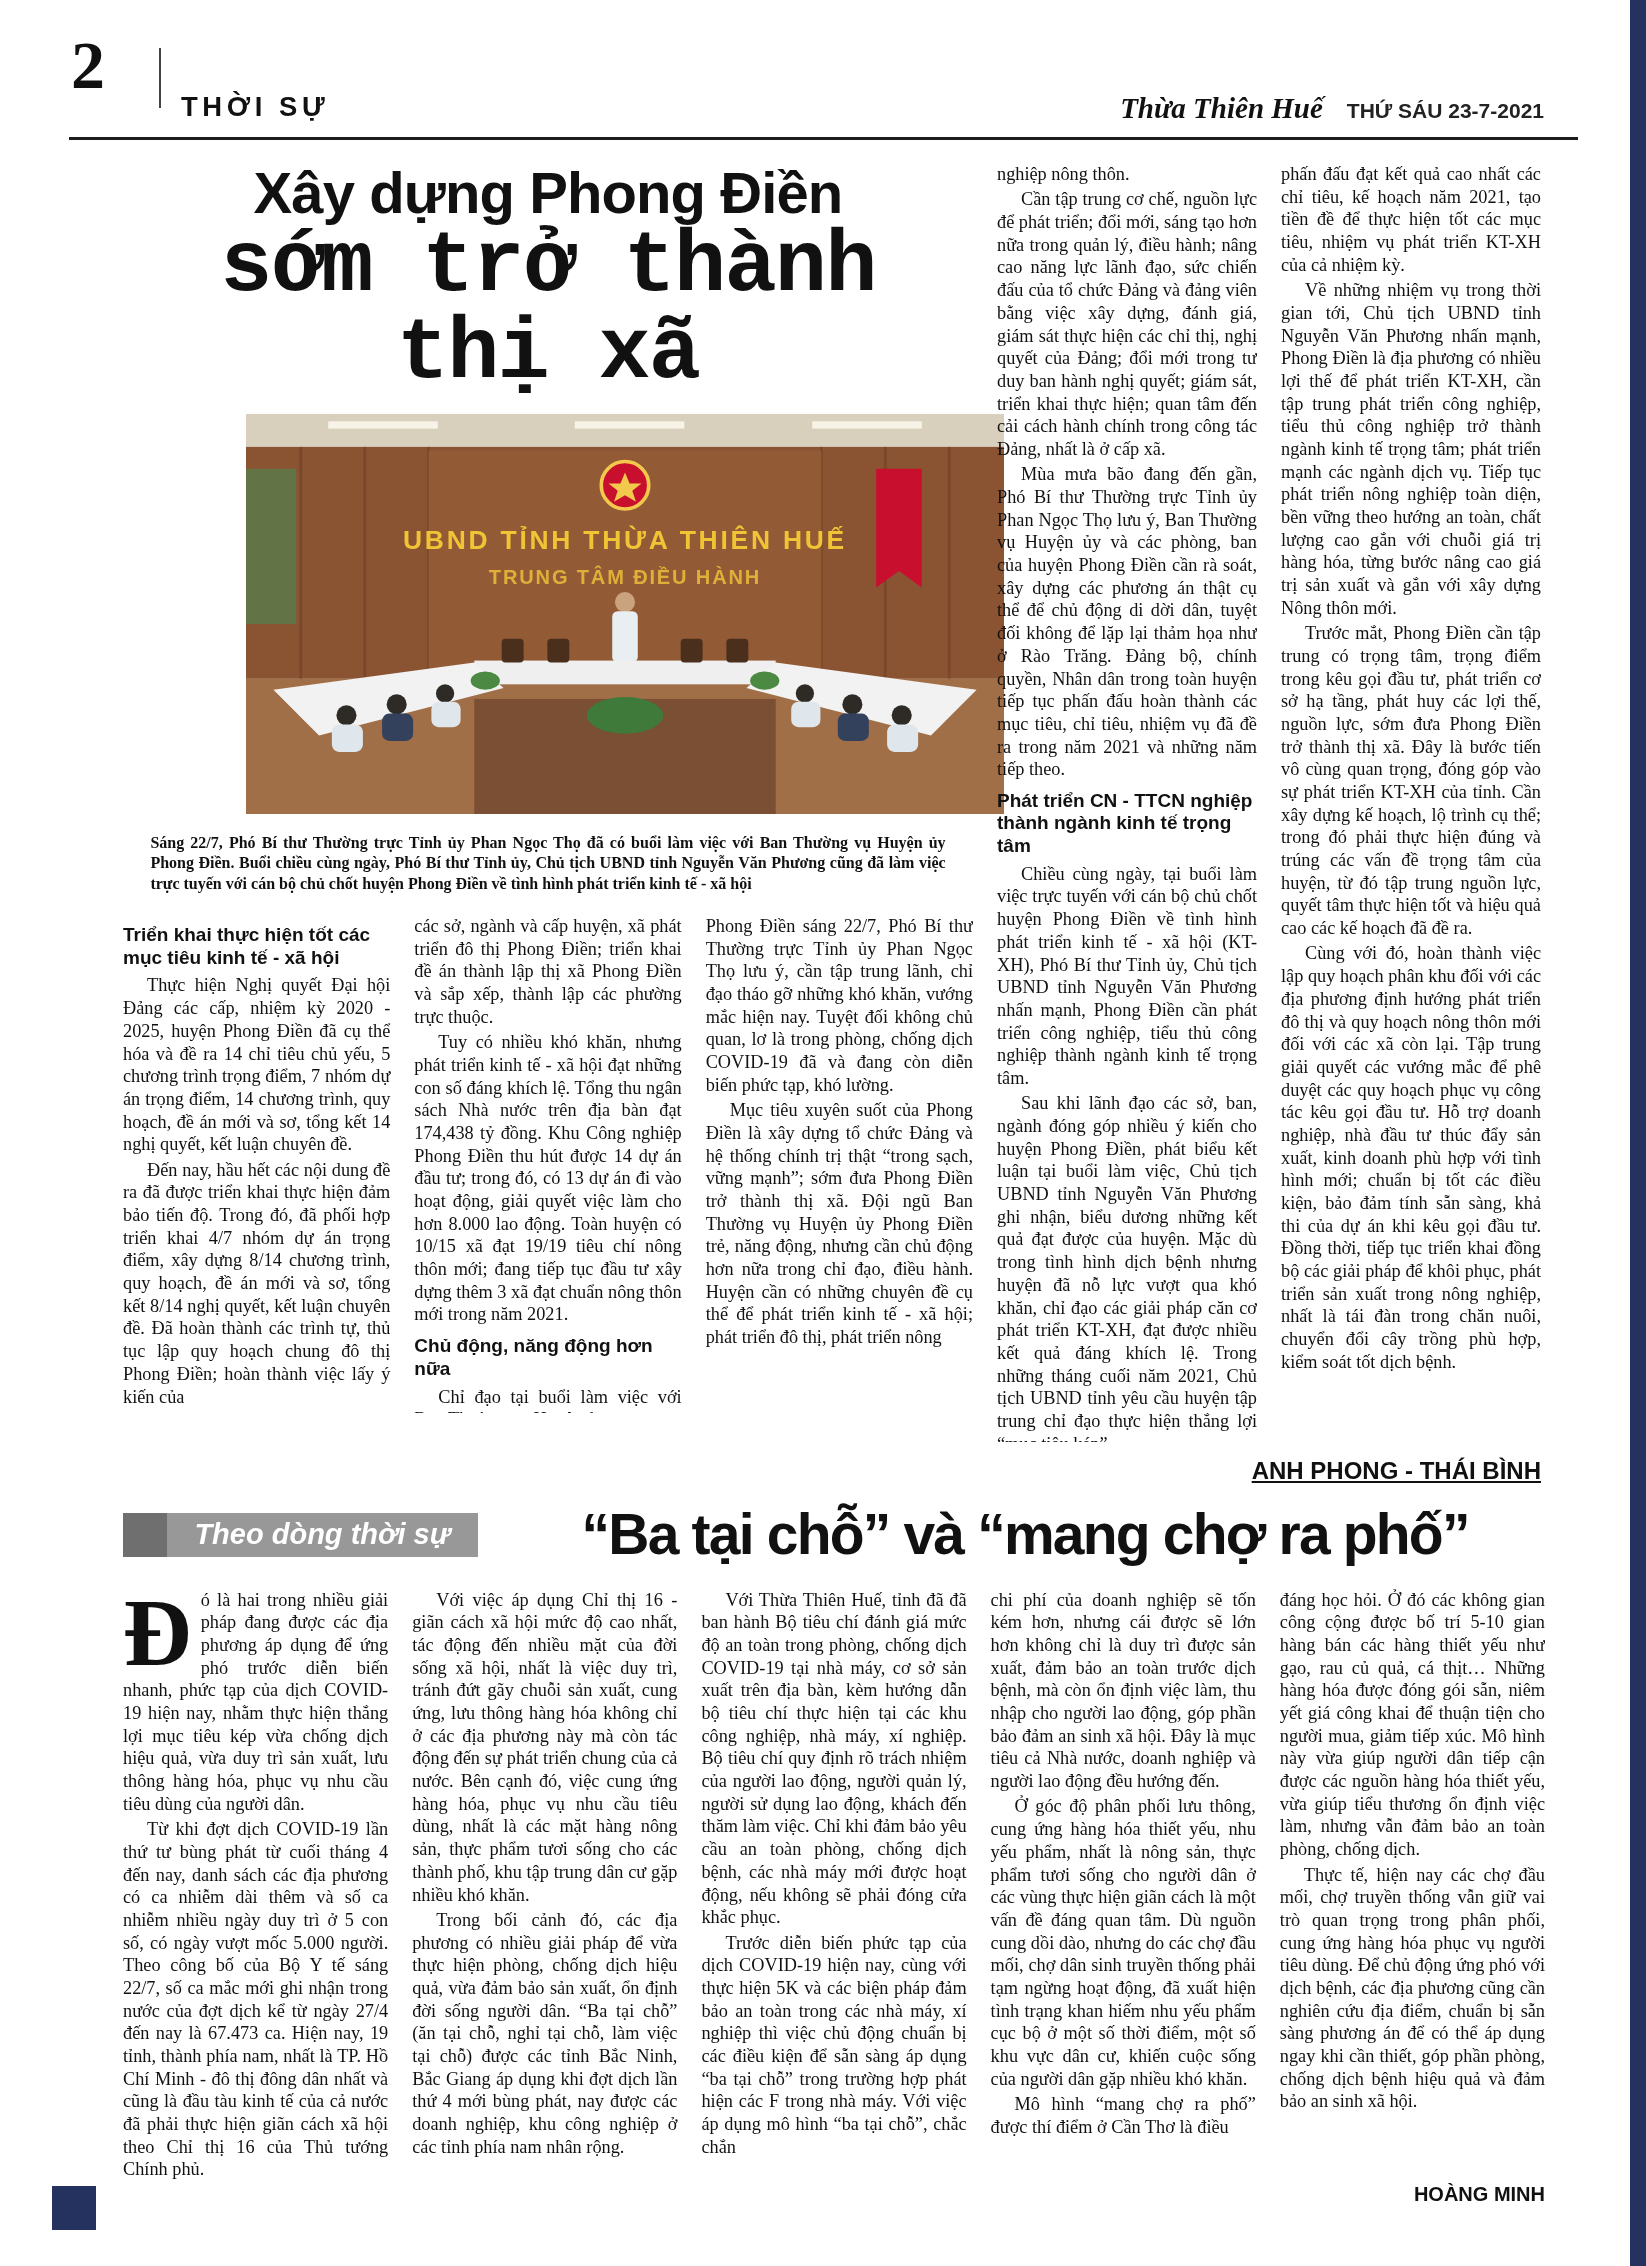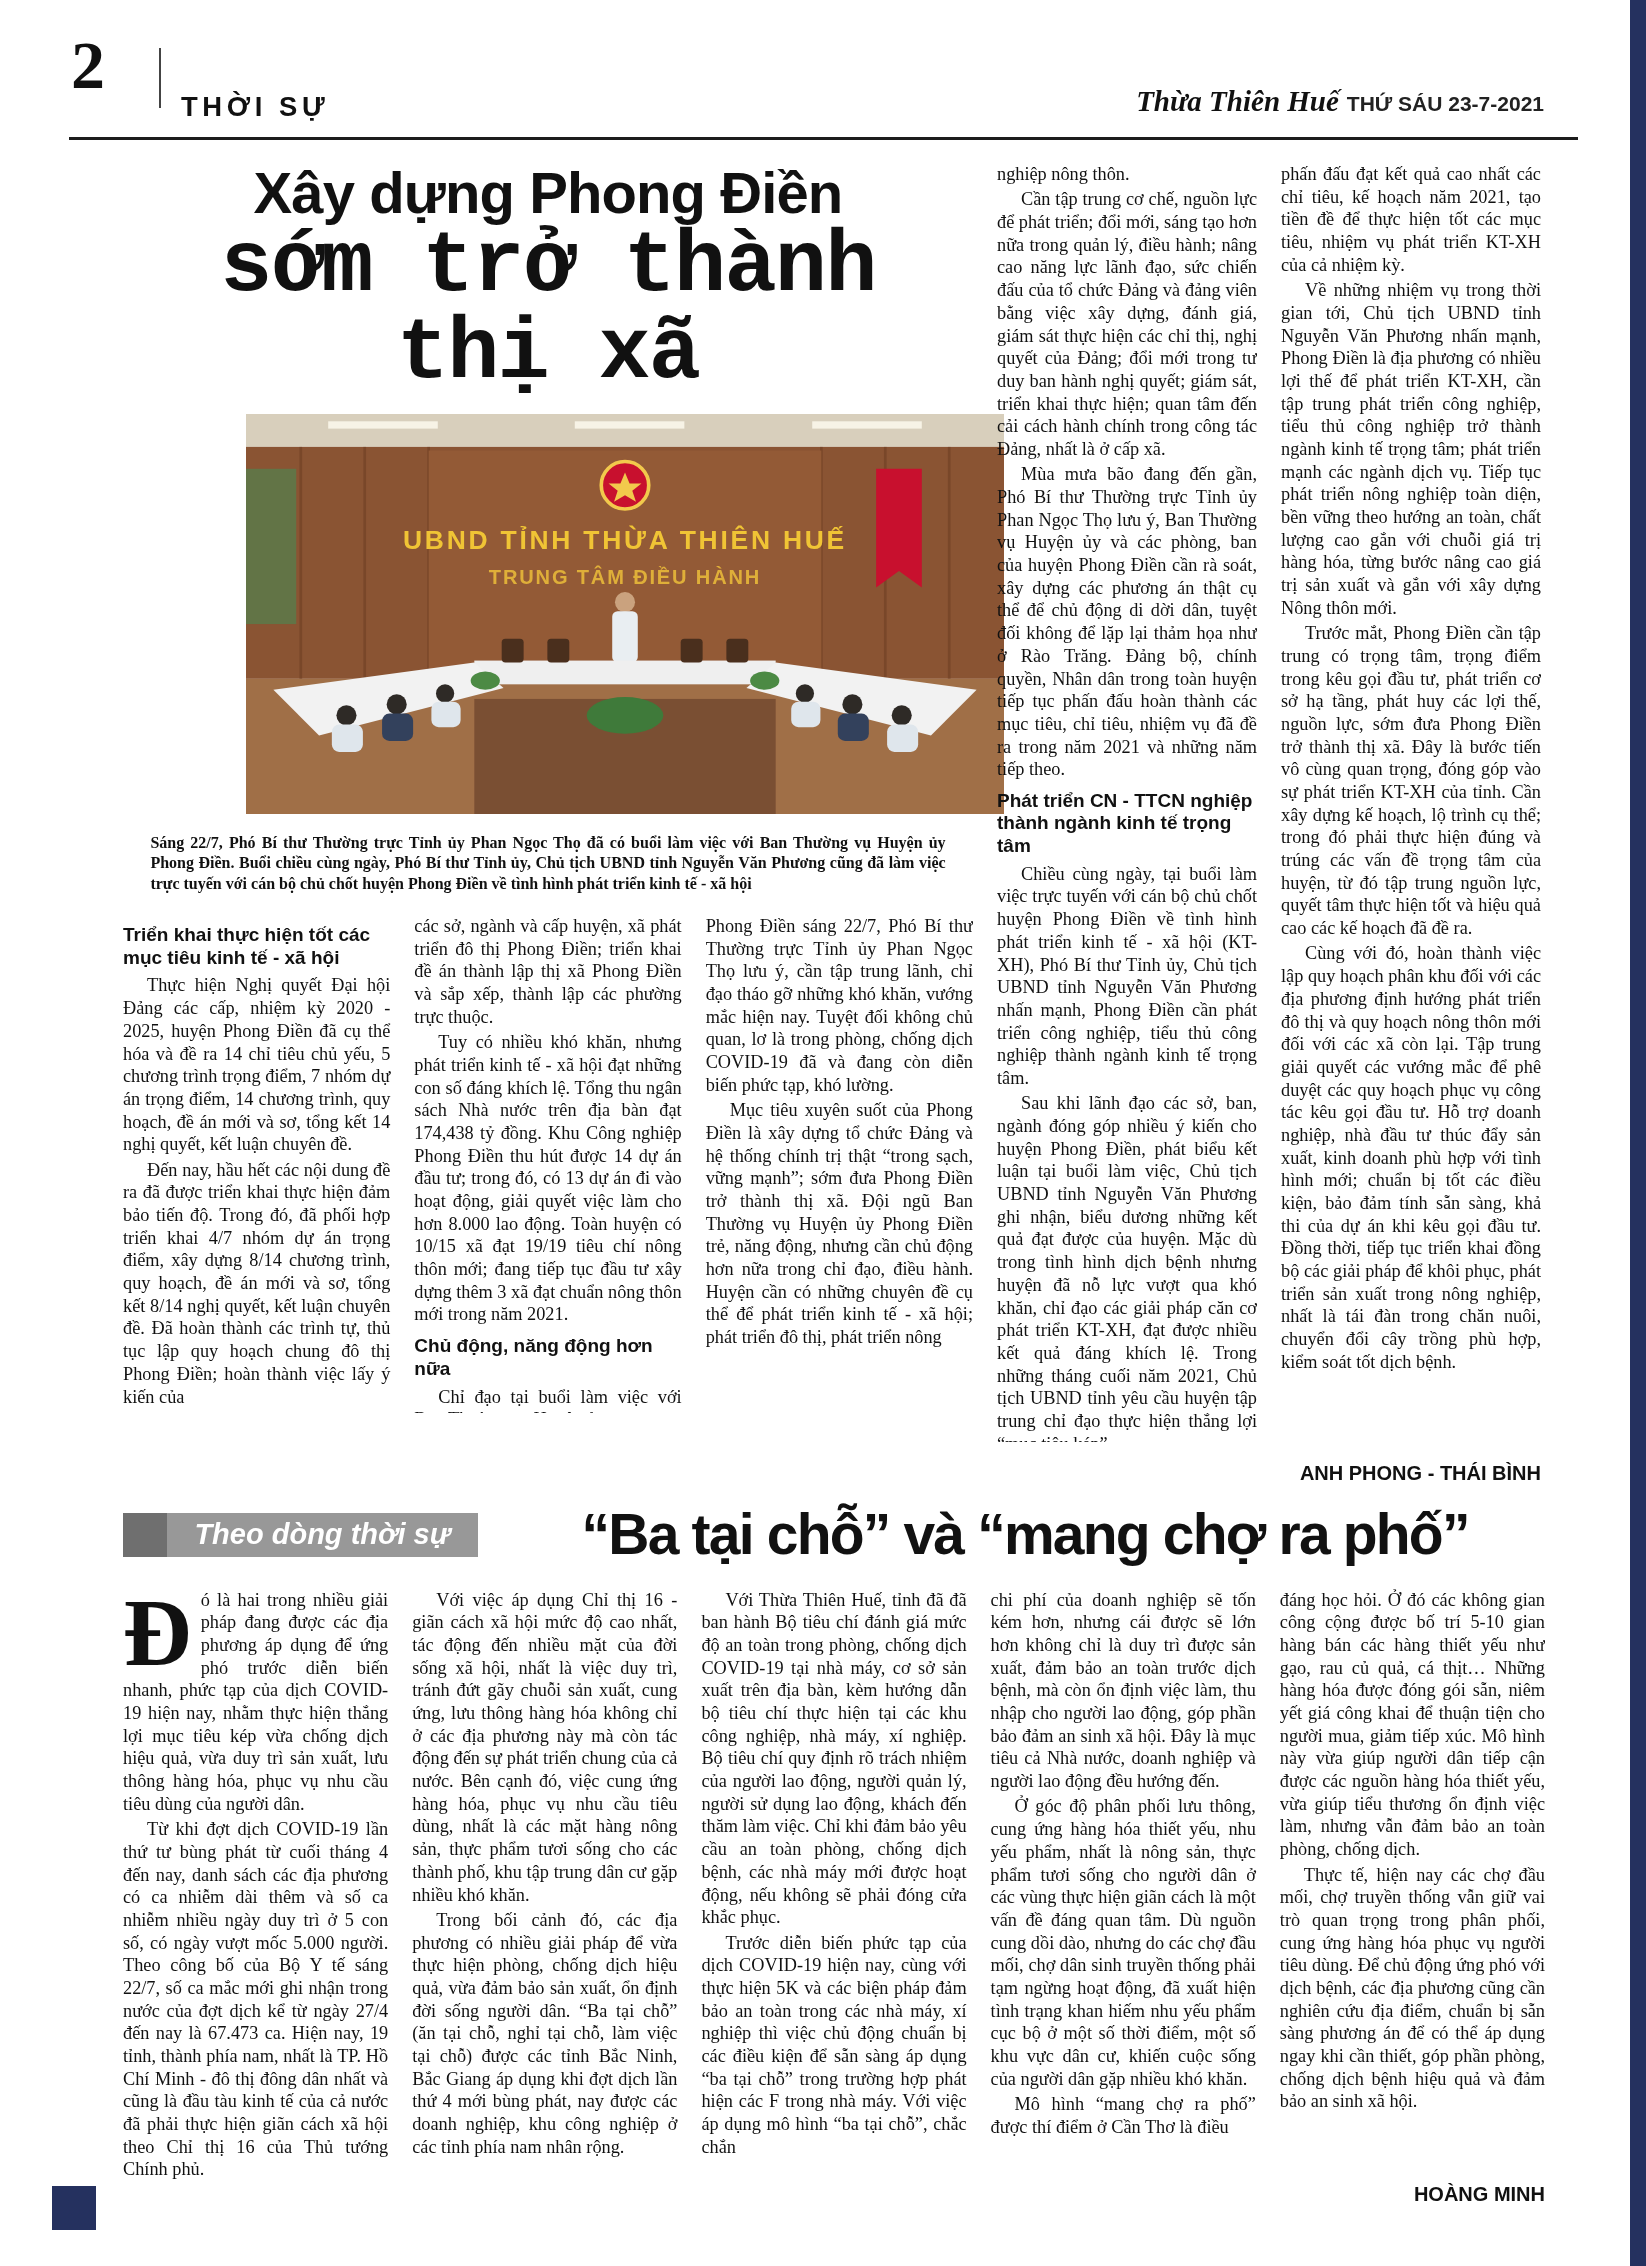--- a/index.html
+++ b/index.html
@@ -6,41 +6,41 @@
   .page{position:relative;width:1647px;height:2267px;background:#ffffff;overflow:hidden;
         font-family:"Liberation Serif",serif;color:#111;}
   
   .navy-bar{position:absolute;right:0;top:0;width:17.4px;height:2267px;background:#25315f;}
   .navy-square{position:absolute;left:52px;top:2186px;width:44px;height:44px;background:#25315f;}
   
   .header{position:absolute;left:71px;top:33px;width:1508px;height:101px;}
   .pagenum{position:absolute;left:0;top:-5.5px;font-family:"Liberation Serif",serif;font-weight:bold;font-size:68px;line-height:1.1;}
   .pagenum-divider{position:absolute;left:88px;top:14.6px;width:1.8px;height:60px;background:#444;}
   .section-name{position:absolute;left:110px;bottom:11px;font-family:"Liberation Sans",sans-serif;font-weight:bold;font-size:27.4px;letter-spacing:4.6px;}
-  .header-right{position:absolute;right:35px;bottom:16px;display:flex;align-items:baseline;gap:8px;text-align:center;}
+  .header-right{position:absolute;right:35px;bottom:9px;display:flex;align-items:baseline;gap:24px;text-align:center;}
   .masthead{font-family:"Liberation Serif",serif;font-weight:bold;font-style:italic;font-size:29px;}
   .issue-date{font-family:"Liberation Sans",sans-serif;font-weight:bold;font-size:21px;color:#222;}
   .top-rule{position:absolute;left:69px;top:137px;width:1509px;height:2.7px;background:#1c1c1c;}
   
   .article1{position:absolute;left:123px;top:163px;width:1422px;height:1329px;display:flex;gap:24px;}
   .feature{width:850px;flex:0 0 850px;}
   .hl1{font-family:"Liberation Sans",sans-serif;font-weight:bold;font-size:58px;line-height:1.02;text-align:center;letter-spacing:-0.9px;margin:0;}
   .hl2{font-family:Liberation Mono, monospace;font-weight:bold;font-size:87px;line-height:1.0;text-align:center;letter-spacing:-1.8px;margin:1.8px 0 0 0;}
   .photo-wrap{width:604px;margin:16.4px auto 0;}
   .photo-wrap svg{display:block;width:758px;height:400px;}
   .caption{width:758px;margin:7.3px auto 0;font-style:italic;font-weight:bold;font-size:18.3px;line-height:1.25;}
   .lead{margin:18.3px 27.4px 0 27.4px;font-weight:bold;font-size:16px;line-height:1.3;text-align:justify;}
   .feature-cols{display:flex;gap:24px;margin-top:20px;height:498px;overflow:hidden;}
   .fcol{flex:1;min-width:0;}
   .col-right{flex:0 0 260px;width:260px;height:1327px;position:relative;}
   .col-right .coltext{height:1279px;overflow:hidden;}
   .col-right.last .coltext{height:1261px;}
   .p{margin:0 0 2.7px 0;font-size:18.3px;line-height:1.24;text-align:justify;text-indent:24px;}
   .subhead{font-family:"Liberation Sans",sans-serif;font-weight:bold;font-size:19px;line-height:1.18;margin:9.1px 0 5.5px 0;}
-  .byline{position:absolute;right:0;bottom:5.5px;font-family:"Liberation Sans",sans-serif;font-weight:bold;font-size:20px;text-align:center;white-space:nowrap;}
+  .byline{position:absolute;right:0;bottom:5.5px;font-family:"Liberation Sans",sans-serif;font-weight:bold;font-size:24px;text-align:center;white-space:nowrap;text-decoration:underline;}
   
   .article2{position:absolute;left:123px;top:1506px;width:1422px;}
   .a2-head{display:flex;align-items:center;gap:27.4px;}
   .kicker{display:flex;height:44px;flex:0 0 auto;}
   .kicker-block{width:44px;background:#6f6f6f;}
   .kicker-bar{background:#989898;color:#fff;font-family:"Liberation Sans",sans-serif;font-weight:bold;font-style:italic;
               font-size:29px;display:flex;align-items:center;padding:0 27.4px;white-space:nowrap;}
   .a2-hl{flex:1;margin:0;text-align:center;font-family:"Liberation Sans",sans-serif;font-weight:bold;font-size:57px;
          line-height:1;letter-spacing:-1.8px;white-space:nowrap;}
   .a2-cols{display:flex;gap:24px;margin-top:25.6px;height:629px;overflow:hidden;}

